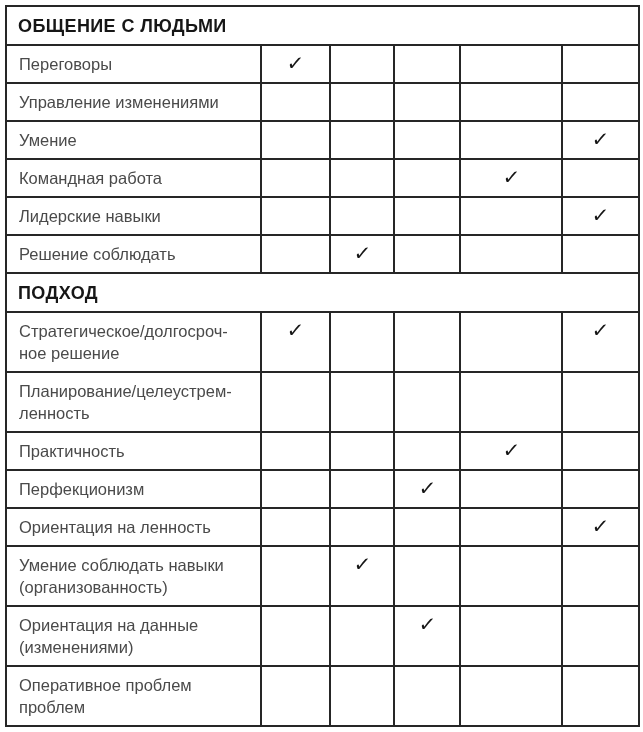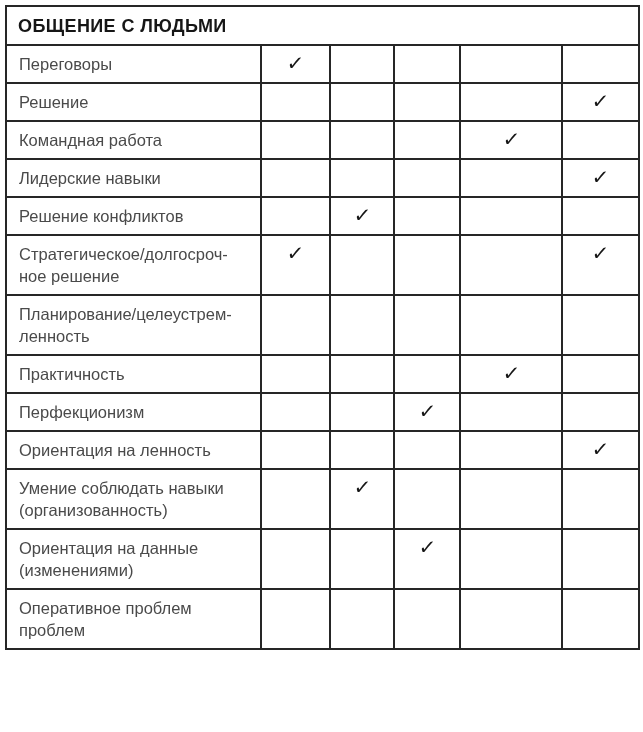--- a/index.html
+++ b/index.html
@@ -86,21 +86,29 @@
         </tr>
         <tr>
           <td class="label-cell"><span>Переговоры</span></td>
           <td class="check-cell"><span class="checkmark">✓</span></td>
           <td class="check-cell"></td>
           <td class="check-cell"></td>
           <td class="check-cell"></td>
           <td class="check-cell"></td>
         </tr>
         <tr>
-          <td class="label-cell"><span>Решение</span></td>
+          <td class="label-cell"><span>Управление изменениями</span></td>
+          <td class="check-cell"></td>
+          <td class="check-cell"></td>
+          <td class="check-cell"></td>
+          <td class="check-cell"></td>
+          <td class="check-cell"></td>
+        </tr>
+        <tr>
+          <td class="label-cell"><span>Умение</span></td>
           <td class="check-cell"></td>
           <td class="check-cell"></td>
           <td class="check-cell"></td>
           <td class="check-cell"></td>
           <td class="check-cell"><span class="checkmark">✓</span></td>
         </tr>
         <tr>
           <td class="label-cell"><span>Командная работа</span></td>
           <td class="check-cell"></td>
           <td class="check-cell"></td>
@@ -110,26 +118,29 @@
         </tr>
         <tr>
           <td class="label-cell"><span>Лидерские навыки</span></td>
           <td class="check-cell"></td>
           <td class="check-cell"></td>
           <td class="check-cell"></td>
           <td class="check-cell"></td>
           <td class="check-cell"><span class="checkmark">✓</span></td>
         </tr>
         <tr>
-          <td class="label-cell"><span>Решение конфликтов</span></td>
-          <td class="check-cell"></td>
-          <td class="check-cell"><span class="checkmark">✓</span></td>
-          <td class="check-cell"></td>
-          <td class="check-cell"></td>
-          <td class="check-cell"></td>
+          <td class="label-cell"><span>Решение соблюдать</span></td>
+          <td class="check-cell"></td>
+          <td class="check-cell"><span class="checkmark">✓</span></td>
+          <td class="check-cell"></td>
+          <td class="check-cell"></td>
+          <td class="check-cell"></td>
+        </tr>
+        <tr>
+          <td colspan="6" class="section-header-cell">ПОДХОД</td>
         </tr>
         <tr>
           <td class="label-cell"><span>Стратегическое/долгосроч-</span><br><span>ное решение</span></td>
           <td class="check-cell"><span class="checkmark">✓</span></td>
           <td class="check-cell"></td>
           <td class="check-cell"></td>
           <td class="check-cell"></td>
           <td class="check-cell"><span class="checkmark">✓</span></td>
         </tr>
         <tr>

